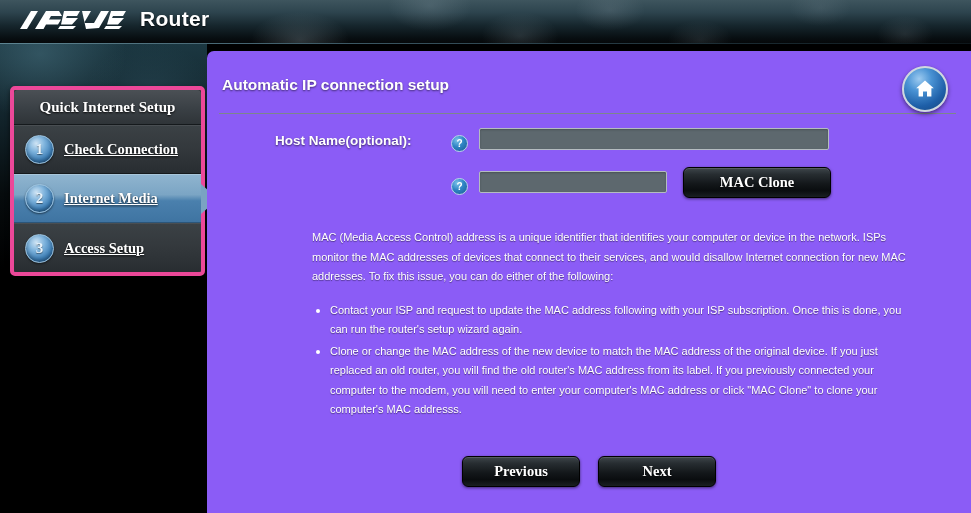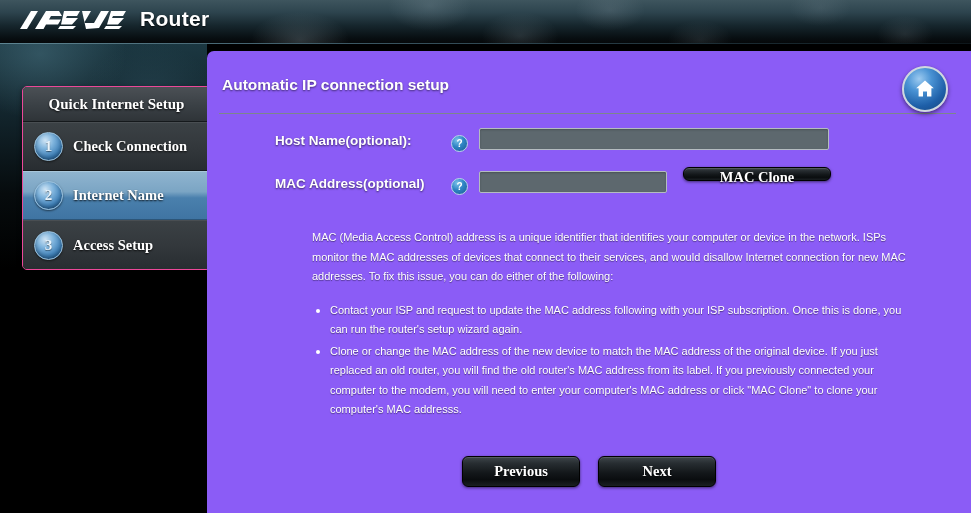--- a/index.html
+++ b/index.html
@@ -63,23 +63,23 @@
     width: 207px; height: 469px;
     background:
       radial-gradient(ellipse 120px 90px at 40px 10px, rgba(70,110,125,0.55), rgba(0,0,0,0) 72%),
       radial-gradient(ellipse 90px 70px at 150px 50px, rgba(50,85,100,0.40), rgba(0,0,0,0) 72%),
       linear-gradient(180deg, #1b3741 0%, #13262e 14%, #060b0d 32%, #000000 48%, #000000 100%);
   }
 
   
   #sidebar {
     position: absolute;
-    left: 22px; top: 86px;
+    left: 10px; top: 86px;
     width: 187px;
-    border: 1px solid #ec4899;
+    border: 4px solid #ec4899;
     border-radius: 5px;
     background: #2e3337;
     overflow: visible;
     box-shadow: 0 2px 5px rgba(0,0,0,0.6);
   }
   #sidebar-title {
     height: 34px;
     line-height: 34px;
     text-align: center;
     color: #ffffff;
@@ -137,20 +137,21 @@
     justify-content: center;
     text-shadow: 0 1px 1px rgba(0,0,0,0.5);
   }
   .menu-label {
     margin-left: 10px;
     color: #ffffff;
     font-size: 14.5px;
     font-weight: bold;
     font-family: "Liberation Serif", serif;
     text-shadow: 0 1px 2px rgba(0,0,0,0.85);
+    text-decoration: underline;
   }
 
   
   #main-panel {
     position: absolute;
     left: 207px; top: 51px;
     width: 764px; height: 462px;
     background: #8b5cf6;
     border-radius: 7px 0 0 0;
     box-sizing: border-box;
@@ -243,21 +244,21 @@
     color: #ffffff;
     font-weight: bold;
     text-shadow: 0 1px 2px rgba(0,0,0,0.9);
     box-shadow: inset 0 1px 0 rgba(255,255,255,0.13), 0 1px 3px rgba(0,0,0,0.55);
     cursor: pointer;
     font-family: "Liberation Serif", serif;
   }
   #mac-clone-button {
     position: absolute;
     left: 476px; top: 0px;
-    width: 148px; height: 14px;
+    width: 148px; height: 31px;
     font-size: 14.5px;
   }
 
   
   #body-text {
     position: absolute;
     left: 105px; top: 177px;
     width: 610px;
     color: #ffffff;
     font-size: 11px;
@@ -318,21 +319,21 @@
 <div id="sidebar">
   <div id="sidebar-title">Quick Internet Setup</div>
 
   <div class="menu-item">
     <div class="step-circle">1</div>
     <div class="menu-label">Check Connection</div>
   </div>
 
   <div class="menu-item active">
     <div class="step-circle">2</div>
-    <div class="menu-label">Internet Name</div>
+    <div class="menu-label">Internet Media</div>
   </div>
 
   <div class="menu-item">
     <div class="step-circle">3</div>
     <div class="menu-label">Access Setup</div>
   </div>
 </div>
 
 <div id="main-panel">
 
@@ -347,21 +348,20 @@
 
   <div id="form-area">
 
     <div class="form-row">
       <div class="form-label">Host Name(optional):</div>
       <div class="help-icon">?</div>
       <input id="host-name-input" class="text-input" type="text" value="" style="">
     </div>
 
     <div class="form-row">
-      <div class="form-label">MAC Address(optional)</div>
       <div class="help-icon">?</div>
       <input id="mac-address-input" class="text-input" type="text" value="" style="">
       <button id="mac-clone-button" class="dark-button">MAC Clone</button>
     </div>
 
   </div>
 
   <div id="body-text">
     <p id="intro-paragraph">MAC (Media Access Control) address is a unique identifier that identifies your computer or device in the network. ISPs monitor the MAC addresses of devices that connect to their services, and would disallow Internet connection for new MAC addresses. To fix this issue, you can do either of the following:</p>
     <ul id="bullet-list">

